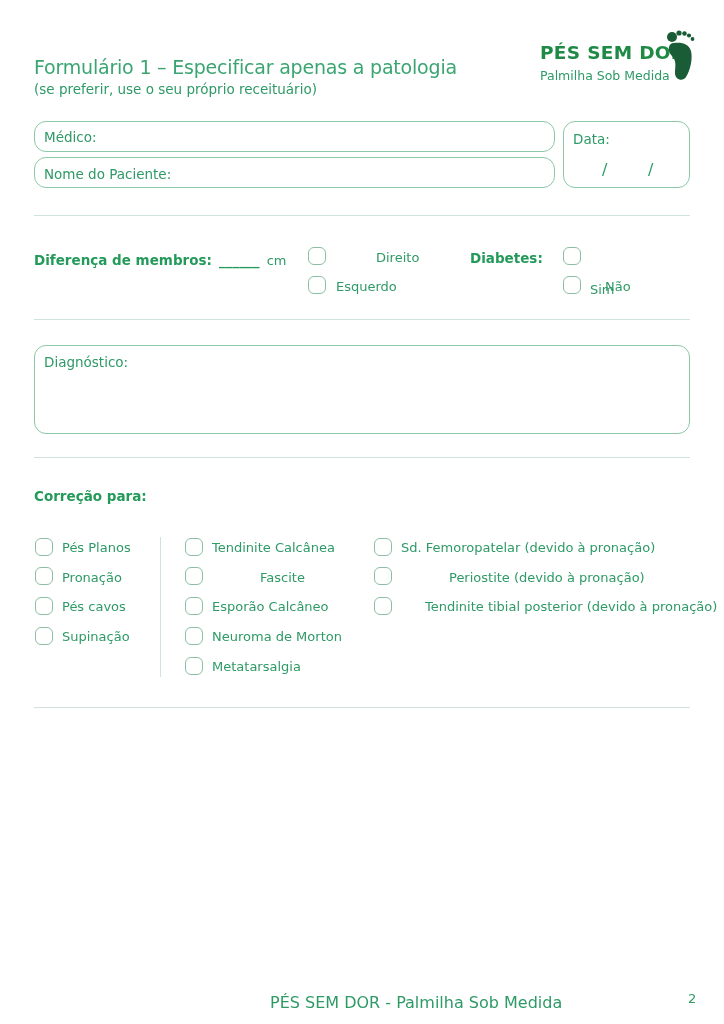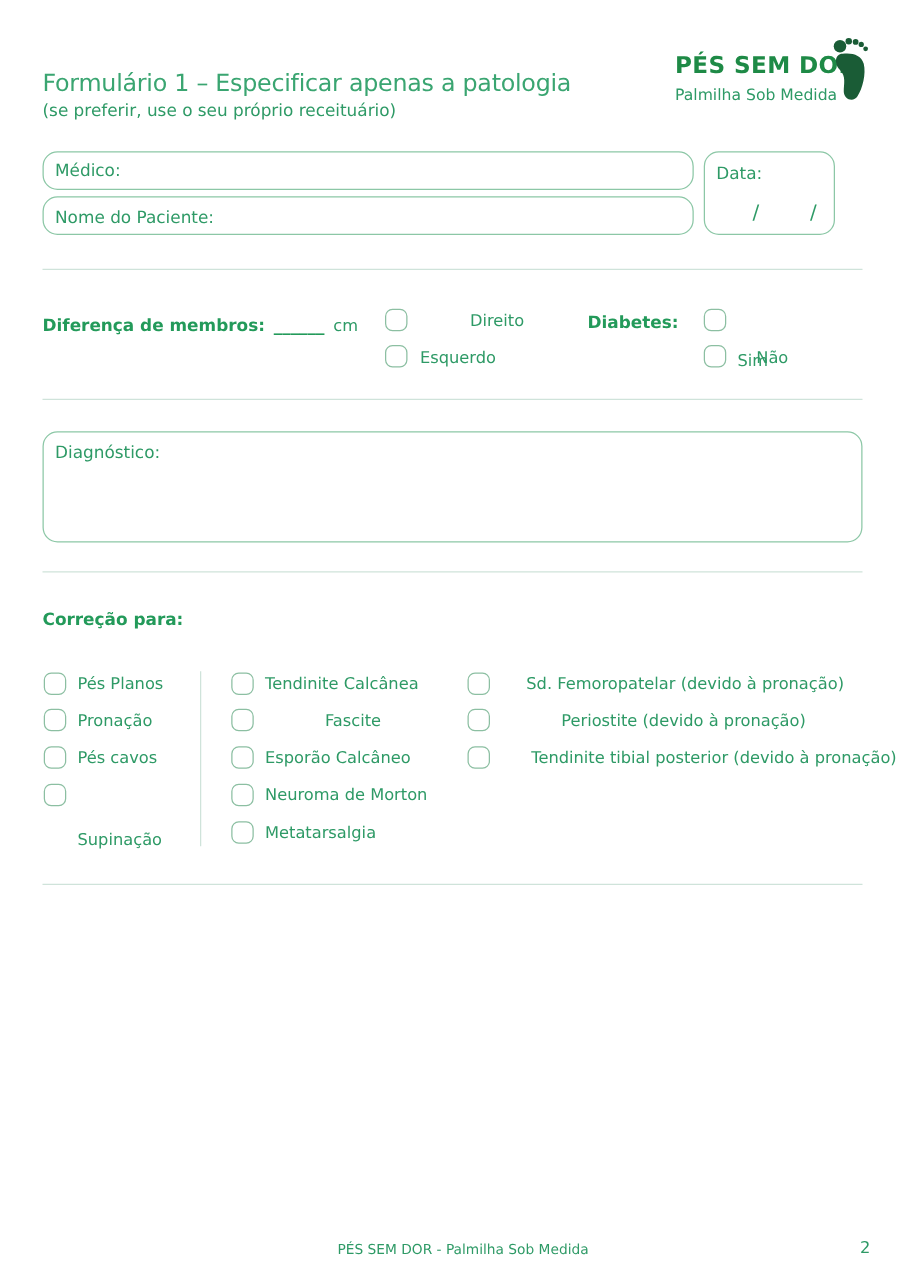--- a/index.html
+++ b/index.html
@@ -21,21 +21,21 @@
   .divider { position: absolute; left: 34px; width: 656px; height: 1px; background: #cfe3da; }
 
   .bold-label { font-weight: bold; font-size: 13.5px; color: #239a5a; white-space: nowrap; }
   .reg-label { font-size: 13px; color: #2e9a66; white-space: nowrap; }
 
   .check { position: absolute; width: 18px; height: 18px; border: 1px solid #8cbfa2; border-radius: 6px; box-sizing: border-box; background: #fff; cursor: pointer; }
   .opt-label { position: absolute; font-size: 13px; color: #2e9a66; white-space: nowrap; }
 
   .vline { position: absolute; left: 160px; top: 537px; width: 1px; height: 140px; background: #cfe3da; }
 
-  .footer-text { left: 270px; top: 993px; font-size: 11px; color: #2e9a66; white-space: nowrap; }
+  .footer-text { left: 270px; top: 993px; font-size: 16px; color: #2e9a66; white-space: nowrap; }
   .page-num { left: 688px; top: 991px; font-size: 13px; color: #2e9a66; }
 </style>
 </head>
 <body>
 
 <div class="abs title">Formulário 1 – Especificar apenas a patologia</div>
 <div class="abs subtitle">(se preferir, use o seu próprio receituário)</div>
 
 <div class="abs logo-name">PÉS SEM DOR</div>
 <div class="abs logo-sub">Palmilha Sob Medida</div>
@@ -47,21 +47,21 @@
   <circle cx="26.5" cy="10" r="1.9" fill="#1a5c36"></circle>
   <path d="M8 14 C2 14, 1 22, 6 27 C11 32, 9 38, 9 44 C9 51, 17 53, 20 48 C24 42, 27 30, 25 22 C23 15, 16 13, 8 14 Z" fill="#1a5c36"></path>
 </svg>
 
 <div class="abs box" style="left:34px; top:121px; width:521px; height:31px;">
   <span class="box-label" style="top:7px;">Médico:</span>
 </div>
 <div class="abs box" style="left:34px; top:157px; width:521px; height:31px;">
   <span class="box-label" style="top:8px;">Nome do Paciente:</span>
 </div>
-<div class="abs box" style="left:563px; top:121px; width:105px; height:67px;">
+<div class="abs box" style="left:563px; top:121px; width:127px; height:67px;">
   <span class="box-label" style="top:9px;">Data:</span>
   <span class="box-label" style="left:38px; top:38px; font-size:16px; white-space:pre;">/        /</span>
 </div>
 
 <div class="divider" style="top:215px;"></div>
 
 <div class="abs" style="left:34px; top:250px;">
   <span class="bold-label">Diferença de membros:</span>
   <span class="bold-label" style="margin-left:2px;">______</span>
   <span class="reg-label" style="margin-left:2px;">cm</span>
@@ -87,37 +87,37 @@
 
 <span class="abs bold-label" style="left:34px; top:488px;">Correção para:</span>
 
 <div class="check" style="left:35px; top:538px;"></div>
 <span class="opt-label" style="left:62px; top:540px;">Pés Planos</span>
 <div class="check" style="left:35px; top:567px;"></div>
 <span class="opt-label" style="left:62px; top:570px;">Pronação</span>
 <div class="check" style="left:35px; top:597px;"></div>
 <span class="opt-label" style="left:62px; top:599px;">Pés cavos</span>
 <div class="check" style="left:35px; top:627px;"></div>
-<span class="opt-label" style="left:62px; top:629px;margin-top:36px;">Supinação</span>
+<span class="opt-label" style="left:62px; top:629px;">Supinação</span>
 
 <div class="vline"></div>
 
 <div class="check" style="left:185px; top:538px;"></div>
 <span class="opt-label" style="left:212px; top:540px;">Tendinite Calcânea</span>
 <div class="check" style="left:185px; top:567px;"></div>
 <span class="opt-label" style="left:212px; top:570px;margin-left:48px;">Fascite</span>
 <div class="check" style="left:185px; top:597px;"></div>
 <span class="opt-label" style="left:212px; top:599px;">Esporão Calcâneo</span>
 <div class="check" style="left:185px; top:627px;"></div>
 <span class="opt-label" style="left:212px; top:629px;">Neuroma de Morton</span>
 <div class="check" style="left:185px; top:657px;"></div>
 <span class="opt-label" style="left:212px; top:659px;">Metatarsalgia</span>
 
 <div class="check" style="left:374px; top:538px;"></div>
-<span class="opt-label" style="left:421px; top:540px;">Sd. Femoropatelar (devido à pronação)</span>
+<span class="opt-label" style="left:401px; top:540px;">Sd. Femoropatelar (devido à pronação)</span>
 <div class="check" style="left:374px; top:567px;"></div>
 <span class="opt-label" style="left:401px; top:570px;margin-left:48px;">Periostite (devido à pronação)</span>
 <div class="check" style="left:374px; top:597px;"></div>
 <span class="opt-label" style="left:401px; top:599px;margin-left:24px;">Tendinite tibial posterior (devido à pronação)</span>
 
 <div class="divider" style="top:707px;"></div>
 
 <div class="abs footer-text">PÉS SEM DOR - Palmilha Sob Medida</div>
 <div class="abs page-num">2</div>
 

